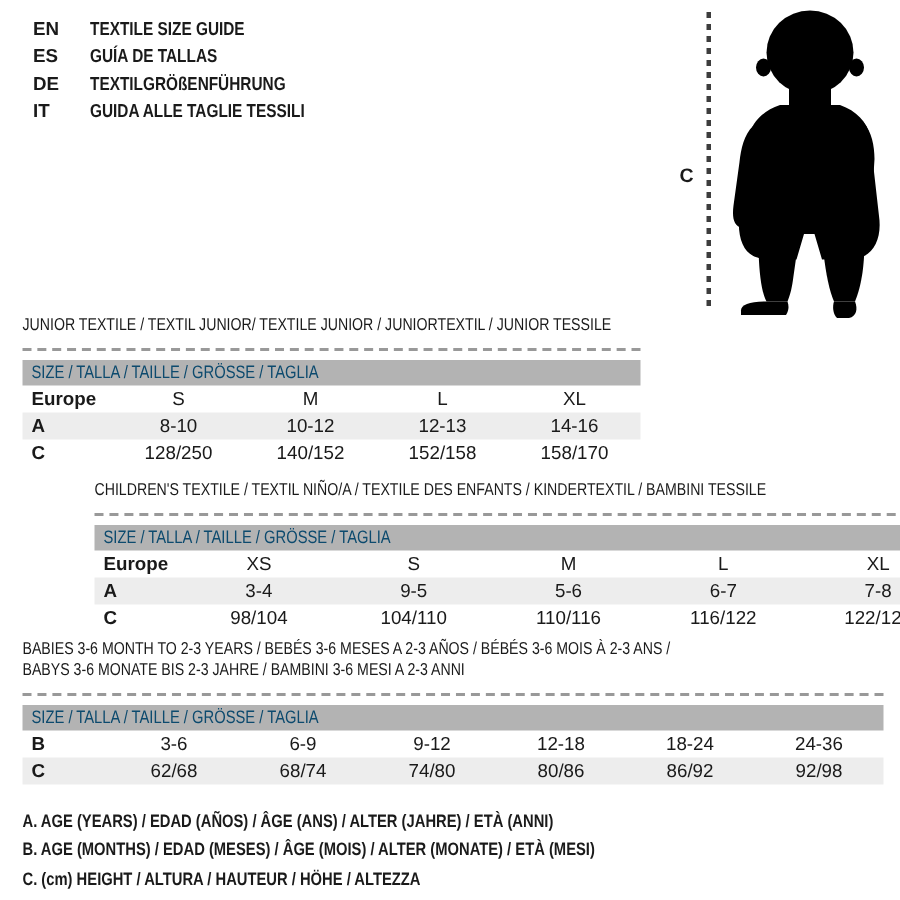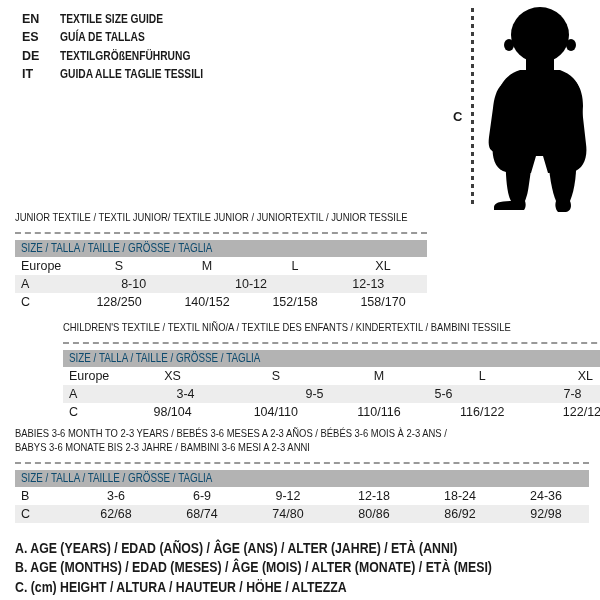--- a/index.html
+++ b/index.html
@@ -35,27 +35,27 @@
   #table-1{top:320px;width:574px;margin-left:48px;}
   #table-2{top:426px;width:574px;}
   .t-title{font-weight:normal;font-size:11.5px;line-height:14px;}
   .t-dash{border-top:2px dashed #999;margin-top:8px;}
   .t-head{
     margin-top:6px;background:var(--bar);height:17px;line-height:17px;
     padding-left:6px;font-size:12px;color:#0c4a6e;
   }
   .t-row{display:flex;height:18px;line-height:18px;font-size:12.5px;align-items:center;}
   .t-row.shaded{background:var(--shade);}
-  .t-row .lbl{flex:0 0 58px;width:58px;padding-left:6px;box-sizing:border-box;text-align:left;}
+  .t-row .lbl{flex:0 0 58px;width:58px;padding-left:6px;box-sizing:border-box;text-align:left;font-weight:bold;}
   #table-0 .t-row .lbl{flex-basis:60px;width:60px;}
   .t-row .val{flex:1;text-align:center;}
 
   
   .legend{position:absolute;left:15px;top:538px;}
-  .legend-line{font-weight:bold;font-size:15px;line-height:19.3px;}
+  .legend-line{font-weight:bold;font-size:12px;line-height:19.3px;}
 </style>
 </head>
 <body>
 
 <div class="lang-list">
     <div class="lang-row">
       <span class="lang-code">EN</span>
       <span class="lang-label cond">TEXTILE SIZE GUIDE</span>
     </div>
     <div class="lang-row">
@@ -100,20 +100,21 @@
         <span class="val">S</span>
         <span class="val">M</span>
         <span class="val">L</span>
         <span class="val">XL</span>
       </div>
       <div class="t-row shaded">
         <span class="lbl">A</span>
         <span class="val">8-10</span>
         <span class="val">10-12</span>
         <span class="val">12-13</span>
+        <span class="val">14-16</span>
       </div>
       <div class="t-row">
         <span class="lbl">C</span>
         <span class="val">128/250</span>
         <span class="val">140/152</span>
         <span class="val">152/158</span>
         <span class="val">158/170</span>
       </div>
     </div>
 </section>
@@ -129,20 +130,21 @@
         <span class="val">S</span>
         <span class="val">M</span>
         <span class="val">L</span>
         <span class="val">XL</span>
       </div>
       <div class="t-row shaded">
         <span class="lbl">A</span>
         <span class="val">3-4</span>
         <span class="val">9-5</span>
         <span class="val">5-6</span>
+        <span class="val">6-7</span>
         <span class="val">7-8</span>
       </div>
       <div class="t-row">
         <span class="lbl">C</span>
         <span class="val">98/104</span>
         <span class="val">104/110</span>
         <span class="val">110/116</span>
         <span class="val">116/122</span>
         <span class="val">122/128</span>
       </div>

